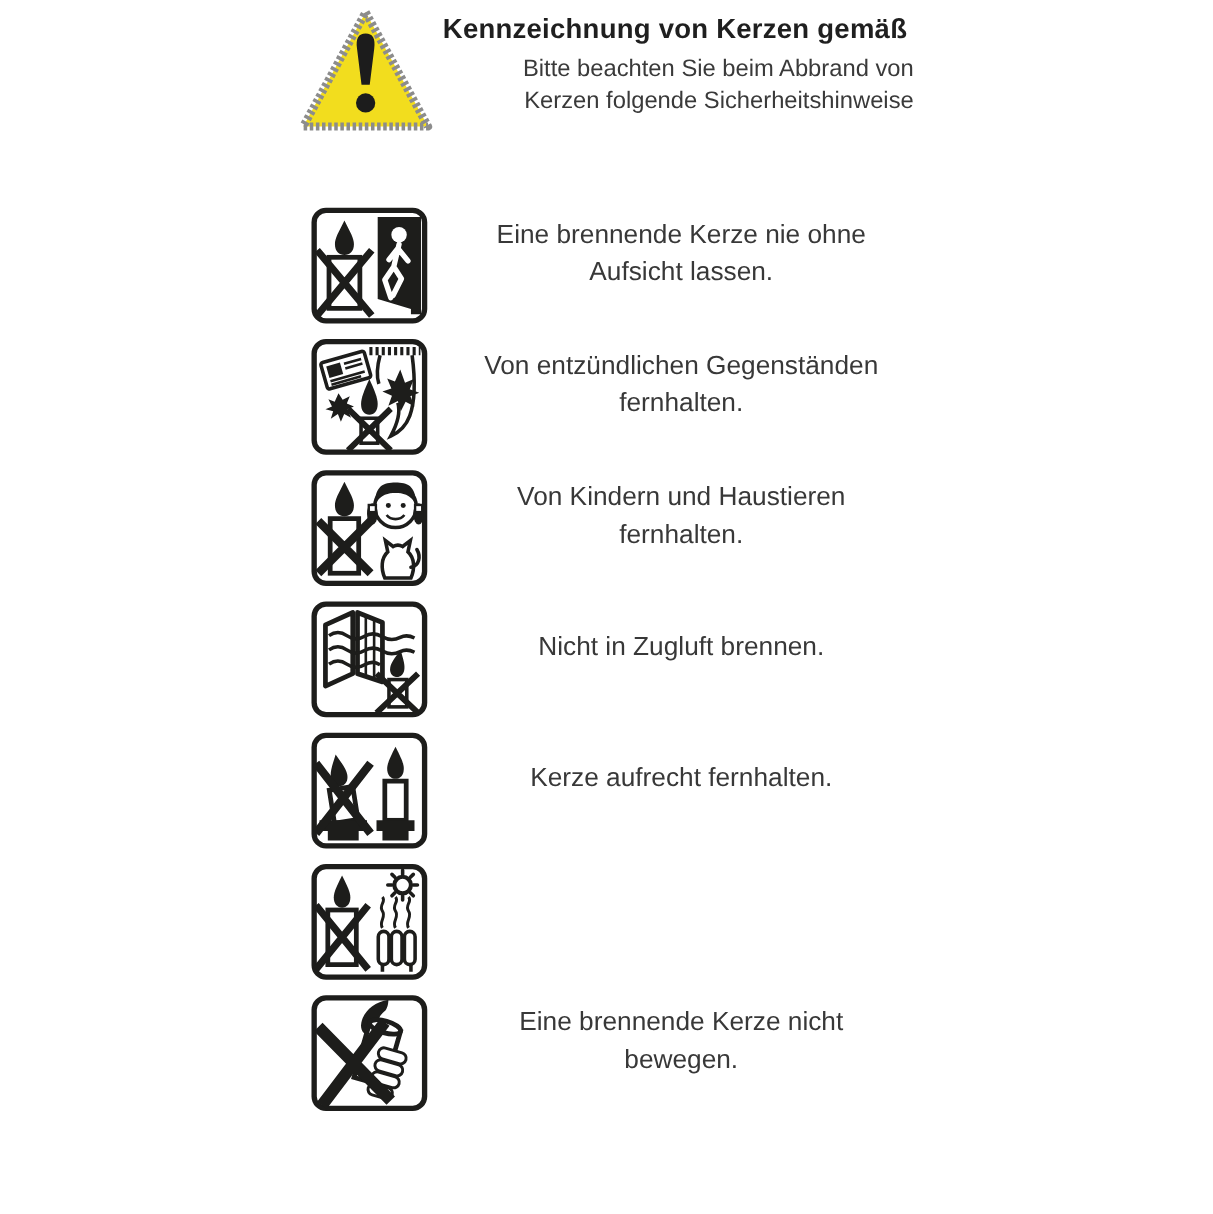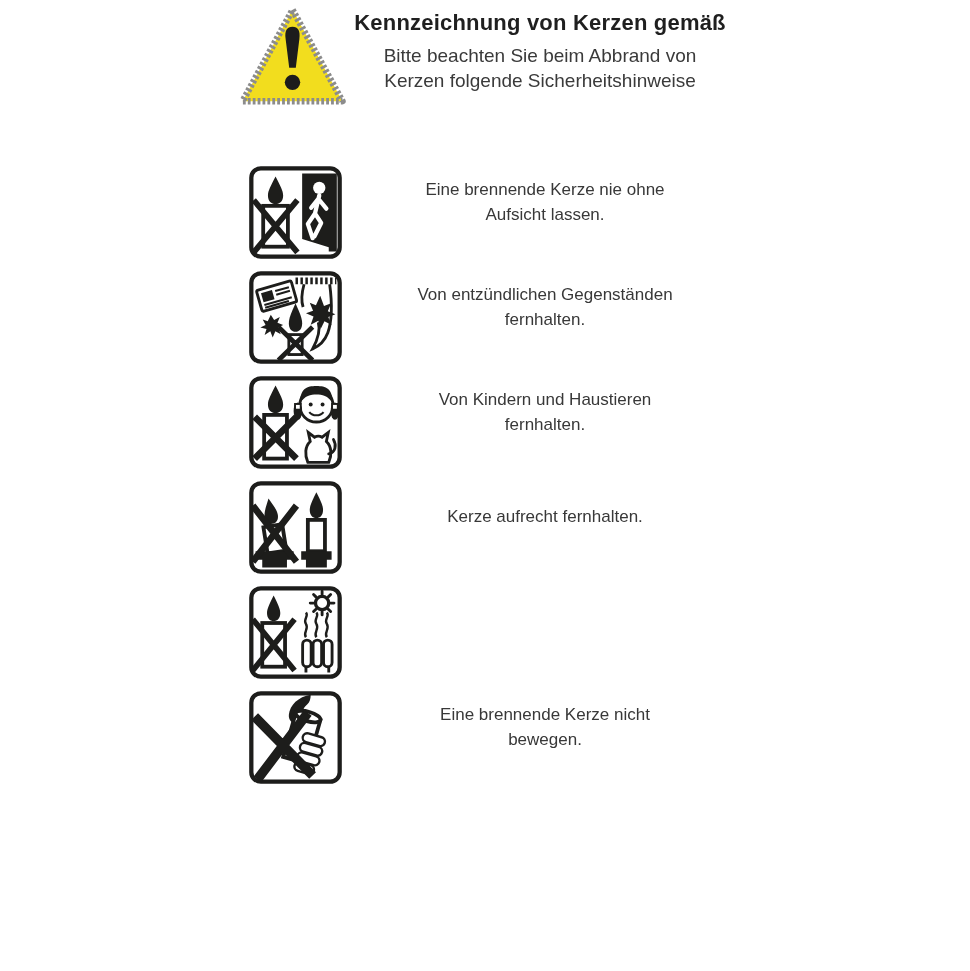--- a/index.html
+++ b/index.html
@@ -7,28 +7,28 @@
     position:relative; width:970px; height:971px; overflow:hidden;
     background:#ffffff;
     font-family:"Liberation Sans","DejaVu Sans",sans-serif;
     color:#383838;
   }
   
   .header { position:absolute; left:236px; top:2px; display:flex; align-items:flex-start; }
   .warning-triangle { width:113px; height:108px; flex:0 0 auto; }
   .header-text { width:382px; text-align:center; padding-top:6px; }
   .title-line { font-size:22px; font-weight:bold; color:#1f1f1f; line-height:1.4; letter-spacing:0.2px; }
-  .subtitle { font-size:19px; color:#3a3a3a; line-height:1.35; margin-top:4px; white-space:pre-line; }
+  .subtitle { font-size:19px; color:#3a3a3a; line-height:1.35; margin-top:4px; white-space:pre-line;text-align:right; }
   
   .rows { position:absolute; left:248px; top:165px; }
   .row { display:flex; align-items:center; height:95px; margin-bottom:10px; }
   .pict { width:95px; height:95px; flex:0 0 auto; }
   .row-text {
     width:400px; margin-left:2px; text-align:center;
-    font-size:17px; line-height:1.42; color:#383838;
+    font-size:21px; line-height:1.42; color:#383838;
     white-space:pre-line; transform:translateY(-10px);
   }
   
   svg .frame  { fill:#fff; stroke:#1d1d1b; stroke-width:4.5; }
   svg .fill   { fill:#1d1d1b; stroke:none; }
   svg .line2  { stroke:#1d1d1b; stroke-width:2.2; fill:none; }
   svg .line25 { stroke:#1d1d1b; stroke-width:2.5; fill:none; }
   svg .line3  { stroke:#1d1d1b; stroke-width:3;   fill:none; }
   svg .line5  { stroke:#1d1d1b; stroke-width:5;   fill:none; }
   svg .line6  { stroke:#1d1d1b; stroke-width:6;   fill:none; }
@@ -110,20 +110,37 @@
         <circle class="fill" cx="78.5" cy="31" r="2.1"></circle>
         <path class="line2" d="M64.5 39 C68 43.5 76 43.5 79.5 39"></path>
         <path class="shape3" d="M63 92 C59.5 84 60 75 65.5 70 L63.5 60.5 L70 65.5 C72.5 64 75.5 64 78 65.5 L84.5 60.5 L82.5 70 C88 75 88.5 84 85 92 Z"></path>
         <path class="line3" d="M85 83 C92 81.5 93.5 74 90 68" stroke-linecap="round"></path>
       </svg>
       <div class="row-text">Von Kindern und Haustieren
 fernhalten.</div>
     </div>
 
 
+    <div class="row">
+      <svg class="pict" viewBox="0 0 100 100">
+        <rect class="frame" x="3.5" y="3.5" width="93" height="93" rx="10"></rect>
+        <path class="shape4" d="M13 21 L36 10.5 L36 62 L13 72.5 Z" stroke-linejoin="round"></path>
+        <path class="shape4" d="M40 10.5 L61 19 L61 69 L40 62 Z" stroke-linejoin="round"></path>
+        <path class="line2" d="M47 13.5 L47 64.5 M54 16.5 L54 66.5"></path>
+        <path class="line3" d="M16 30 C21 26.5 26 26.5 31 30 C36 33.5 41 33.5 46 30.5 C51 27.5 56 28 61 31 C66 34 71 34 76 31.5 C80 29.5 84 30 88 32"></path>
+        <path class="line3" d="M16 42 C21 38.5 26 38.5 31 42 C36 45.5 41 45.5 46 42.5 C51 39.5 56 40 61 43 C66 46 71 46 76 43.5 C80 41.5 84 42 88 44"></path>
+        <path class="line3" d="M16 54 C21 50.5 26 50.5 31 54 C36 57.5 41 57.5 46 54.5 C51 51.5 55 52 59 54.5"></path>
+        <g transform="rotate(10 74 55)">
+          <path class="fill" d="M74 42 C70 50 68 54 68 58 C68 62.5 70.7 65 74 65 C77.3 65 80 62.5 80 58 C80 54 78 50 74 42 Z"></path>
+        </g>
+        <rect class="shape3" x="66.5" y="67" width="15" height="23"></rect>
+        <path class="line5" d="M56 62 L91 95 M91 62 L56 95"></path>
+      </svg>
+      <div class="row-text">Nicht in Zugluft brennen.</div>
+    </div>
 
     <div class="row">
       <svg class="pict" viewBox="0 0 100 100">
         <rect class="frame" x="3.5" y="3.5" width="93" height="93" rx="10"></rect>
         <g transform="rotate(-9 28 60)">
           <path class="fill" d="M28 19 C23.5 28 21 33 21 37.5 C21 43 24 46 28 46 C32 46 35 43 35 37.5 C35 33 32.5 28 28 19 Z"></path>
           <rect class="shape4" x="18" y="48" width="20" height="28"></rect>
         </g>
         <path class="fill" d="M8 75 L48 75 L48 84 L41 84 L41 92 L15 92 L15 84 L8 84 Z"></path>
         <path class="line7" d="M5 27 L51 86 M51 27 L5 86"></path>

